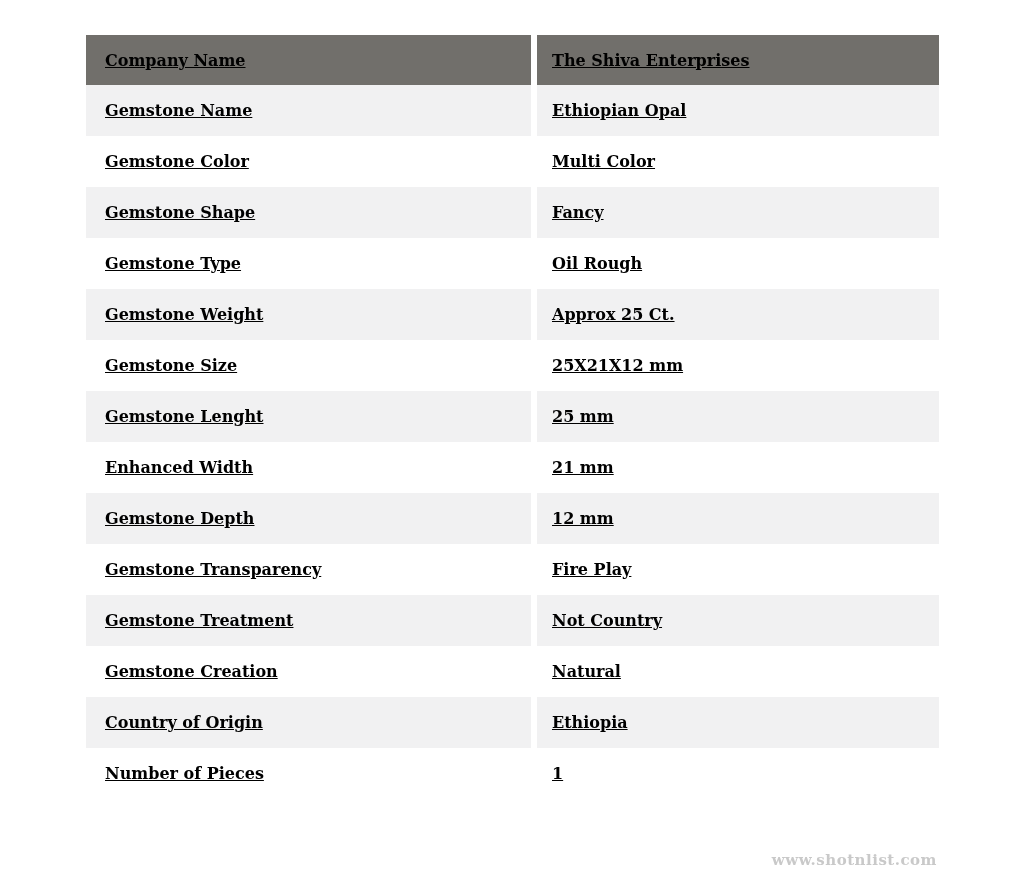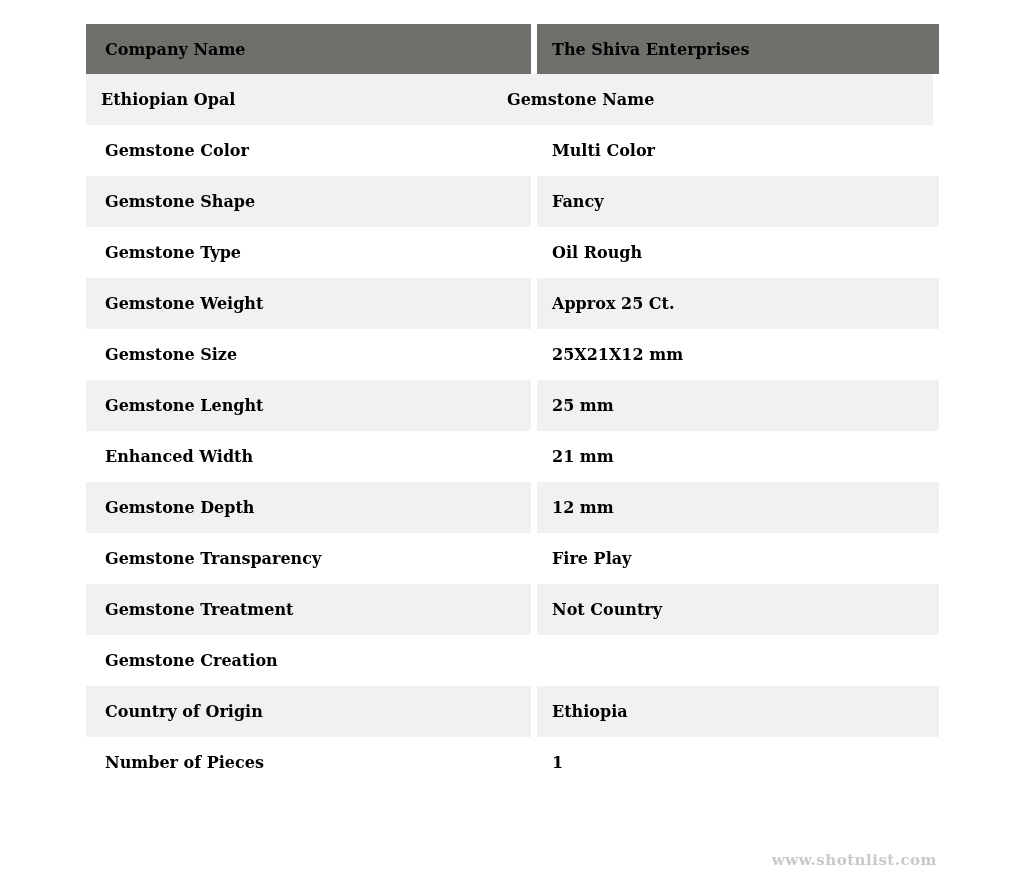--- a/index.html
+++ b/index.html
@@ -14,22 +14,23 @@
   html, body {
     width: 1024px;
     height: 882px;
     background: #ffffff;
     font-family: "DejaVu Serif", serif;
     overflow: hidden;
   }
   .spec-table {
     position: absolute;
     left: 86px;
-    top: 24px;
+    top: 35px;
     width: 853px;
+    text-decoration: underline;
   }
   .row {
     display: flex;
     height: 51px;
     width: 100%;
   }
   .row.header { height: 50px; }
   .cell {
     display: flex;
     align-items: center;
@@ -67,22 +68,22 @@
 <body>
 
 <div class="spec-table">
 
   <div class="row header">
     <div class="cell label">Company Name</div>
     <div class="cell value">The Shiva Enterprises</div>
   </div>
 
   <div class="row alt">
+    <div class="cell label">Gemstone Name</div>
     <div class="cell value">Ethiopian Opal</div>
-    <div class="cell label">Gemstone Name</div>
   </div>
   <div class="row plain">
     <div class="cell label">Gemstone Color</div>
     <div class="cell value">Multi Color</div>
   </div>
   <div class="row alt">
     <div class="cell label">Gemstone Shape</div>
     <div class="cell value">Fancy</div>
   </div>
   <div class="row plain">
@@ -112,20 +113,21 @@
   <div class="row plain">
     <div class="cell label">Gemstone Transparency</div>
     <div class="cell value">Fire Play</div>
   </div>
   <div class="row alt">
     <div class="cell label">Gemstone Treatment</div>
     <div class="cell value">Not Country</div>
   </div>
   <div class="row plain">
     <div class="cell label">Gemstone Creation</div>
+    <div class="cell value">Natural</div>
   </div>
   <div class="row alt">
     <div class="cell label">Country of Origin</div>
     <div class="cell value">Ethiopia</div>
   </div>
   <div class="row plain">
     <div class="cell label">Number of Pieces</div>
     <div class="cell value">1</div>
   </div>
 

